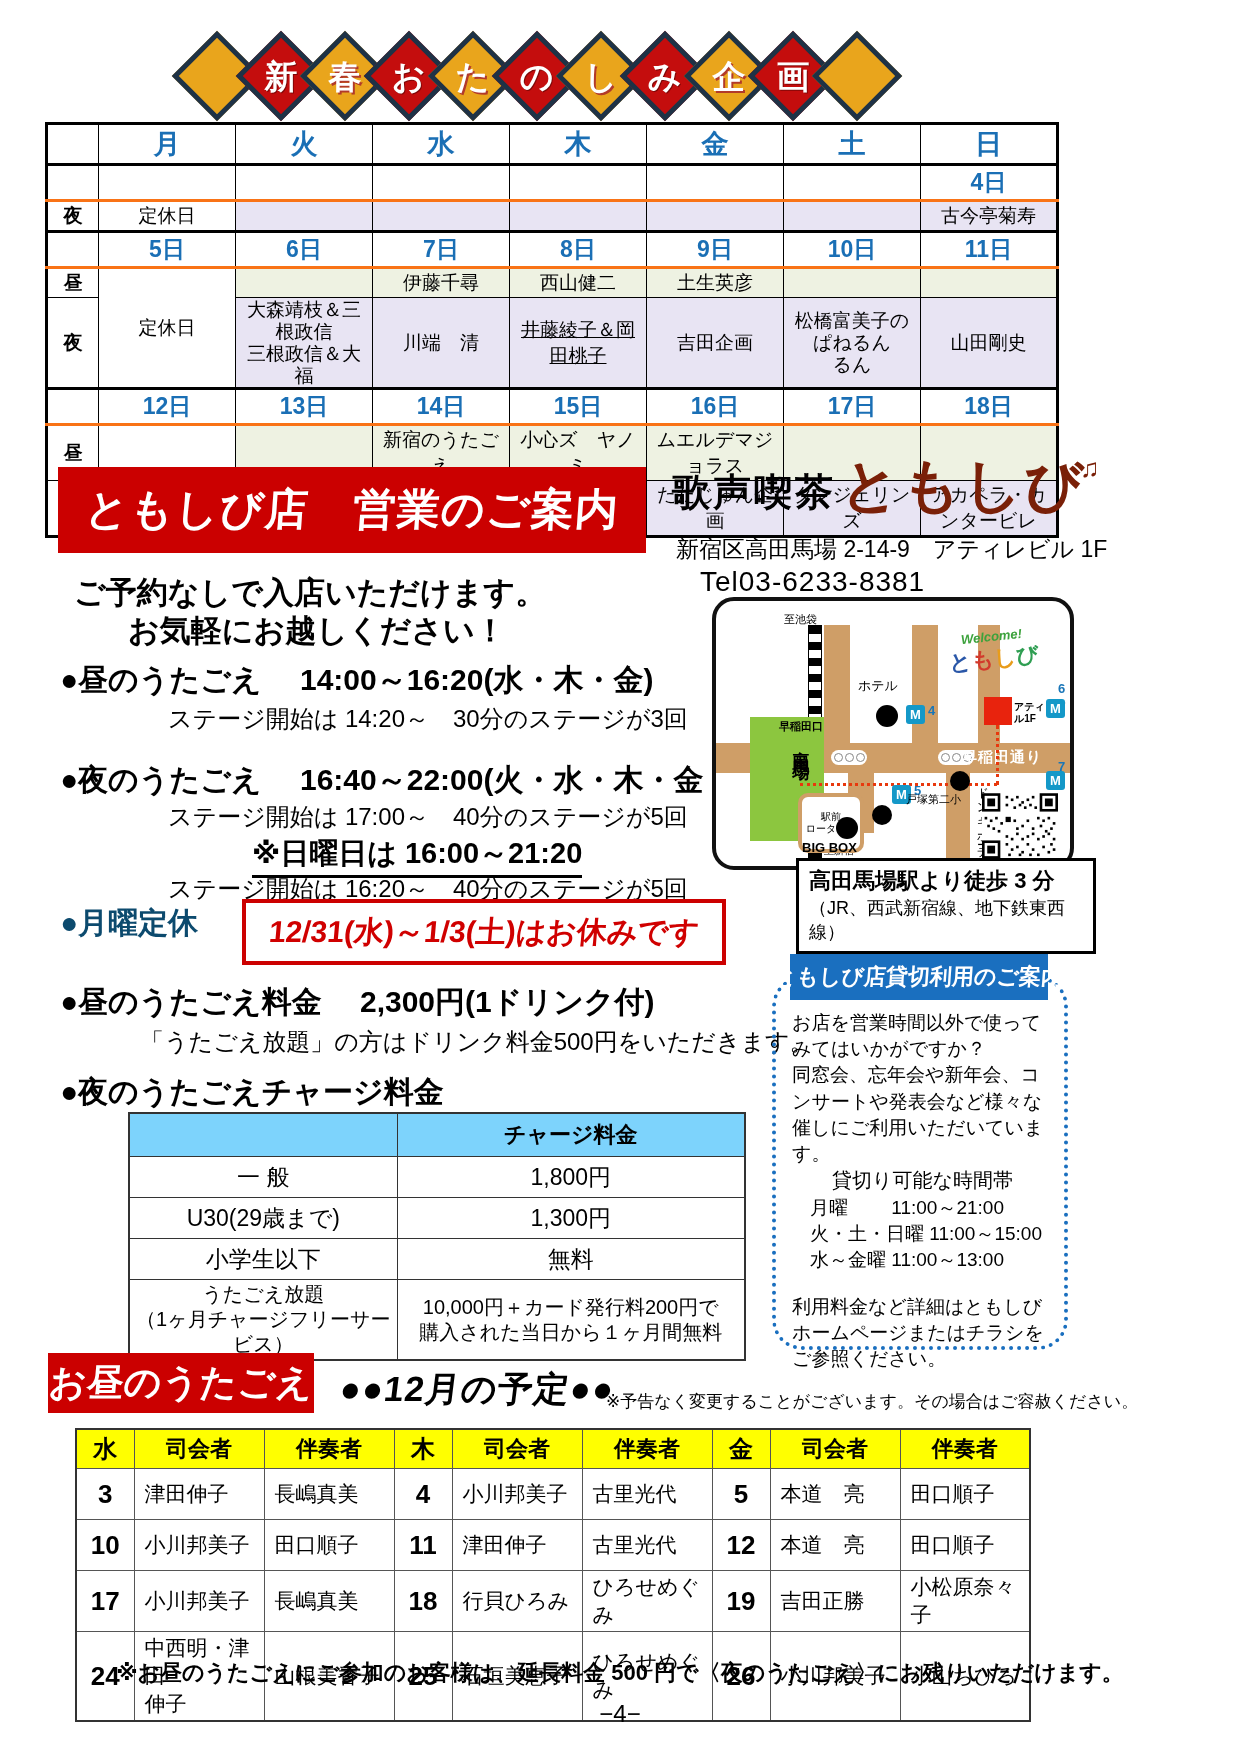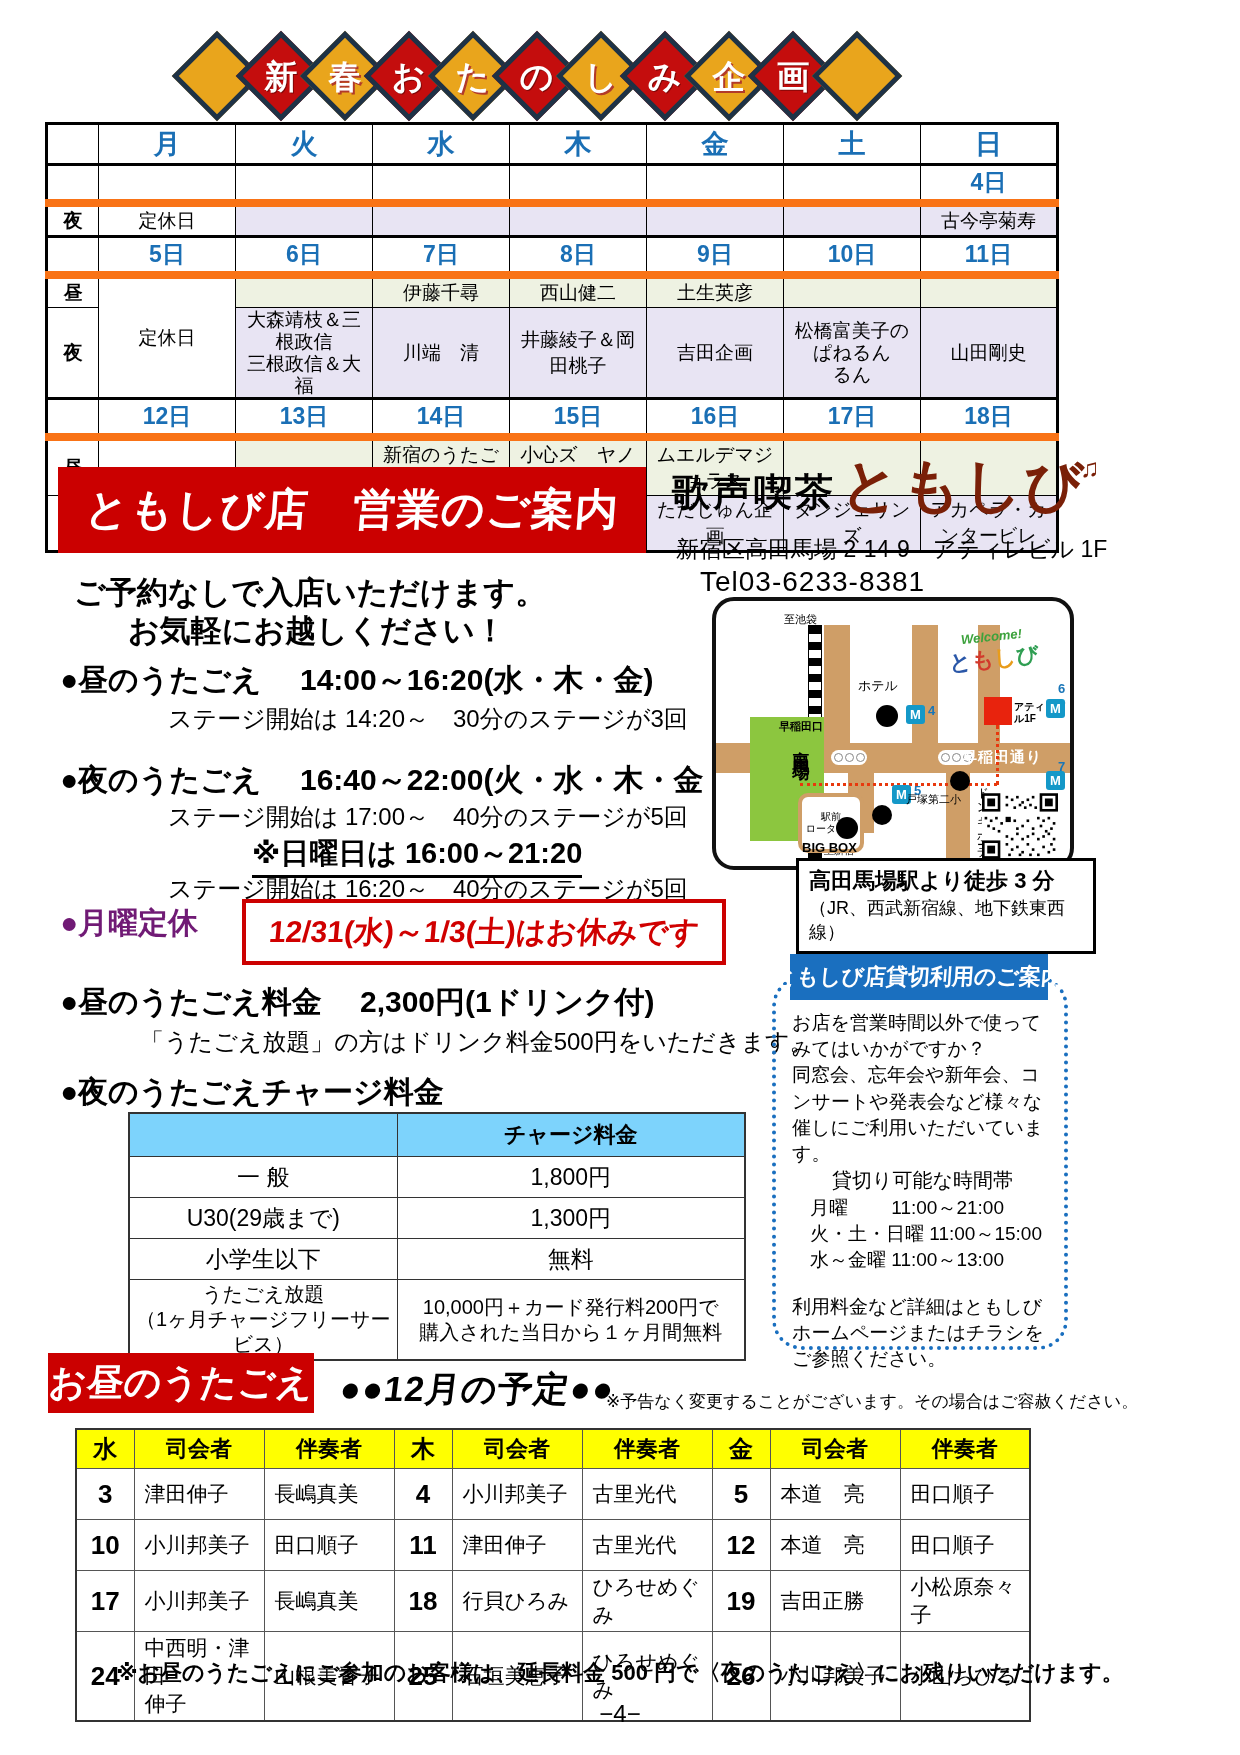--- a/index.html
+++ b/index.html
@@ -19,29 +19,29 @@
   .dia.red .dch{text-shadow:1px 1px 0 #7e0707;}
 
   
   table.cal{position:absolute;left:45px;top:122px;width:1014px;border-collapse:collapse;
             table-layout:fixed;border:3px solid #000;}
   table.cal td{border:1px solid #000;text-align:center;vertical-align:middle;
                padding:1px 2px;font-size:19px;overflow:hidden;}
   table.cal col.lbl{width:52px;}
   tr.days td{color:#1a6fb5;font-weight:900;font-size:27px;height:32px;border-bottom:3px solid #000;}
   tr.dates td{color:#1a6fb5;font-weight:900;font-size:23px;height:24px;
-              border-top:3px solid #000;border-bottom:8px solid #f97316;background:#fff;}
+              border-top:3px solid #000;border-bottom:3px solid #f97316;background:#fff;}
   td.rowlbl{font-weight:900;font-size:20px;background:#fff;}
   td.yoru{background:#e8e4f3;}
   td.hiru{background:#eef2e2;}
   td.closed{background:#fff;font-size:20px;}
   td.closed2{background:#fff;font-size:20px;vertical-align:top;padding-top:4px;}
   .s13{font-size:13px;text-align:left;line-height:1.15;}
   .s14{font-size:14px;}
-  .s15{font-size:15px;}
+  .s15{font-size:15px;text-decoration:underline;}
   .s16{font-size:16px;}
   .s17{font-size:17px;}
   .s18{font-size:18px;}
 
   
   #shop-banner{left:58px;top:467px;width:588px;height:86px;background:#cb0000;
                display:flex;align-items:center;justify-content:center;}
   #shop-banner span{color:#fff;font-size:43px;font-weight:900;letter-spacing:1px;transform:skewX(-4deg);}
   #logo{left:672px;top:447px;white-space:nowrap;}
   #logo .lb{font-size:38px;font-weight:900;letter-spacing:3px;}
@@ -50,21 +50,21 @@
   #address{left:676px;top:534px;font-size:23px;}
   #tel{left:700px;top:566px;font-size:28px;letter-spacing:1px;}
   #intro1{left:74px;top:572px;font-size:31px;font-weight:900;}
   #intro2{left:128px;top:610px;font-size:31px;font-weight:900;}
   #day-title{left:60px;top:660px;font-size:30px;font-weight:900;}
   #day-sub{left:168px;top:703px;font-size:24px;}
   #night-title{left:60px;top:760px;font-size:30px;font-weight:900;}
   #night-sub1{left:168px;top:801px;font-size:24px;}
   #sunday-note{left:252px;top:834px;font-size:29px;font-weight:900;border-bottom:3px solid #000;padding-bottom:1px;}
   #night-sub2{left:168px;top:873px;font-size:24px;}
-  #monday-closed{left:60px;top:903px;font-size:30px;font-weight:900;color:#701a75;}
+  #monday-closed{left:60px;top:903px;font-size:30px;font-weight:900;color:#0c4a6e;}
   #holiday-box{left:242px;top:899px;width:476px;height:58px;border:4px solid #c00;
                display:flex;align-items:center;justify-content:center;background:#fff;}
   #holiday-box span{color:#d00000;font-size:30px;font-weight:900;transform:skewX(-5deg);}
   #day-fee-title{left:60px;top:982px;font-size:30px;font-weight:900;}
   #day-fee-note{left:140px;top:1026px;font-size:24px;}
   #night-fee-title{left:60px;top:1072px;font-size:30px;font-weight:900;}
 
   
   table.charge{position:absolute;left:128px;top:1112px;width:618px;border-collapse:collapse;
                table-layout:fixed;border:2px solid #333;}

